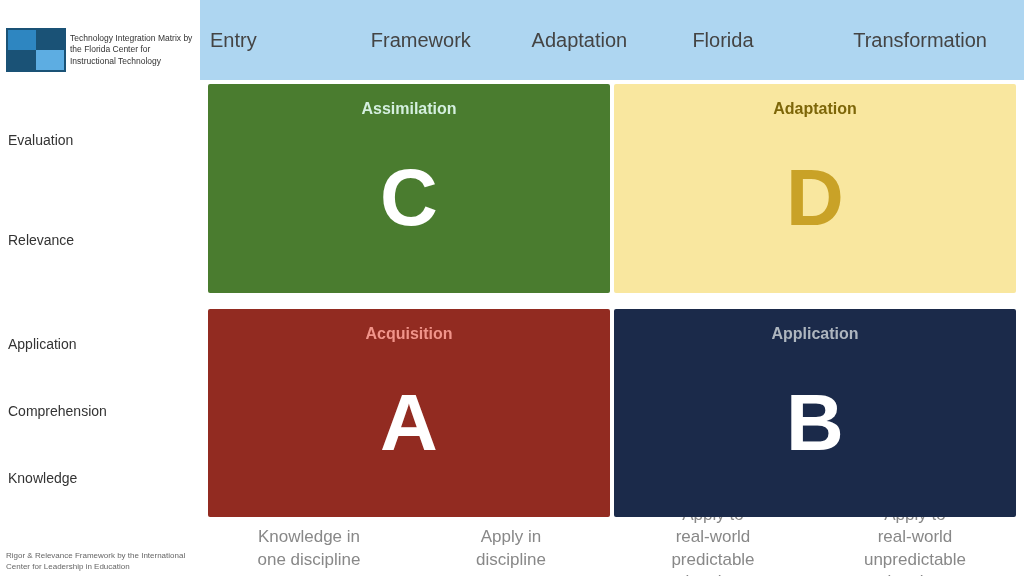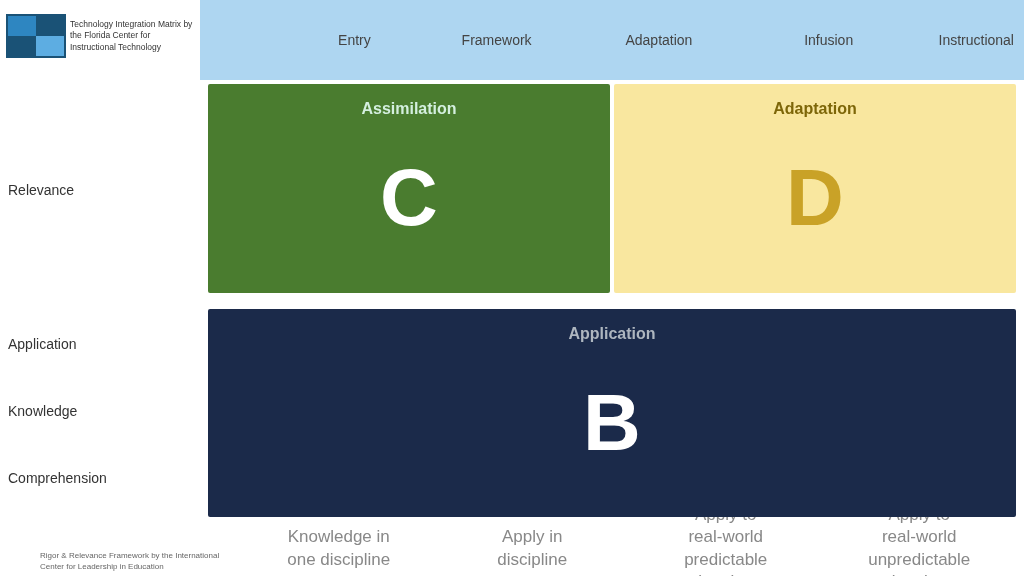--- a/index.html
+++ b/index.html
@@ -28,21 +28,21 @@
       flex-shrink: 0;
     }
 
     .logo-area {
       width: 200px;
       flex-shrink: 0;
       background: #fff;
       display: flex;
       flex-direction: column;
       justify-content: flex-end;
-      padding: 20px 6px;
+      padding: 6px 6px;
     }
 
     .logo-box {
       display: flex;
       align-items: center;
       gap: 4px;
       margin-bottom: 2px;
     }
 
     .tim-logo {
@@ -82,22 +82,22 @@
       flex: 1;
       background: #aed6f1;
       display: flex;
       flex-direction: row;
       align-items: center;
       padding: 0 10px;
     }
 
     .col-header {
       flex: 1;
-      text-align: right;
-      font-size: 14px;
+      text-align: left;
+      font-size: 20px;
       color: #444;
       font-weight: 400;
     }
 
     
     .main-area {
       display: flex;
       flex-direction: row;
       flex: 1;
     }
@@ -226,21 +226,20 @@
       height: 55px;
       flex-shrink: 0;
     }
 
     .footer-left {
       width: 200px;
       flex-shrink: 0;
       display: flex;
       align-items: flex-end;
       padding: 2px 6px 4px 6px;
-      margin-left: 34px;
     }
 
     .footer-left-text {
       font-size: 8px;
       color: #666;
       line-height: 1.4;
     }
 
     .footer-cols {
       flex: 1;
@@ -280,54 +279,59 @@
             <div class="tim-cell-4"></div>
           </div>
         </div>
         <div class="logo-text">Technology Integration Matrix by the Florida Center for Instructional Technology</div>
       </div>
     </div>
     <div class="col-headers">
       <div class="col-header">Entry</div>
       <div class="col-header">Framework</div>
       <div class="col-header">Adaptation</div>
-      <div class="col-header">Infusion</div>
-      <div class="col-header">Instructional</div>
+      <div class="col-header">Florida</div>
+      <div class="col-header">Transformation</div>
     </div>
   </div>
 
   <div class="main-area">
 
     <div class="row-labels">
       <div class="row-label-group-top">
+        <div class="row-label">Evaluation</div>
         <div class="row-label">Relevance</div>
       </div>
       <div class="row-label-group-bottom">
         <div class="row-label">Application</div>
+        <div class="row-label">Comprehension</div>
         <div class="row-label">Knowledge</div>
-        <div class="row-label">Comprehension</div>
       </div>
     </div>
 
     <div class="grid-area">
 
       <div class="grid-row grid-row-top">
         <div class="quadrant quad-C">
           <div class="quadrant-title">Assimilation</div>
           <div class="quadrant-letter">C</div>
         </div>
         <div class="quadrant quad-D">
           <div class="quadrant-title">Adaptation</div>
           <div class="quadrant-letter">D</div>
         </div>
       </div>
 
       <div class="gap-row"></div>
 
       <div class="grid-row grid-row-bottom">
+        <div class="quadrant quad-A">
+          <div class="quadrant-title">Acquisition</div>
+          <div class="quadrant-letter">A</div>
+        </div>
         <div class="quadrant quad-B">
           <div class="quadrant-title">Application</div>
           <div class="quadrant-letter">B</div>
         </div>
       </div>
     </div>
 
   </div>
 
   <div class="footer-row">

